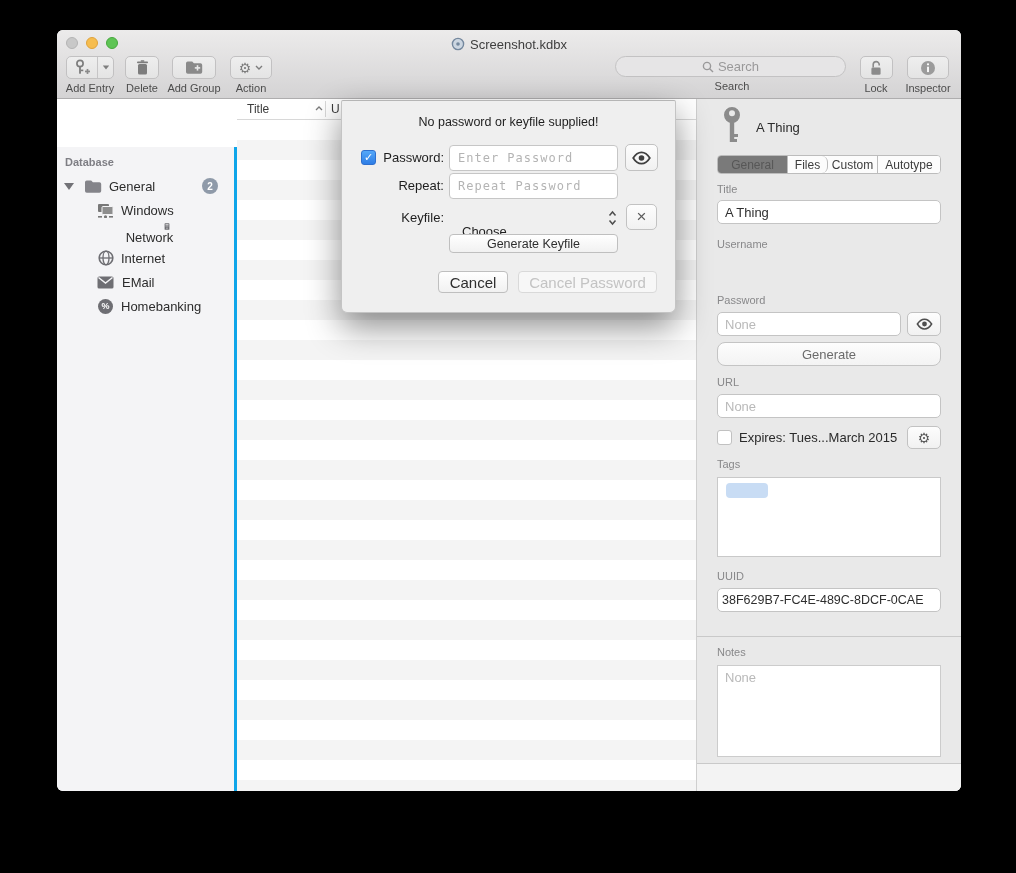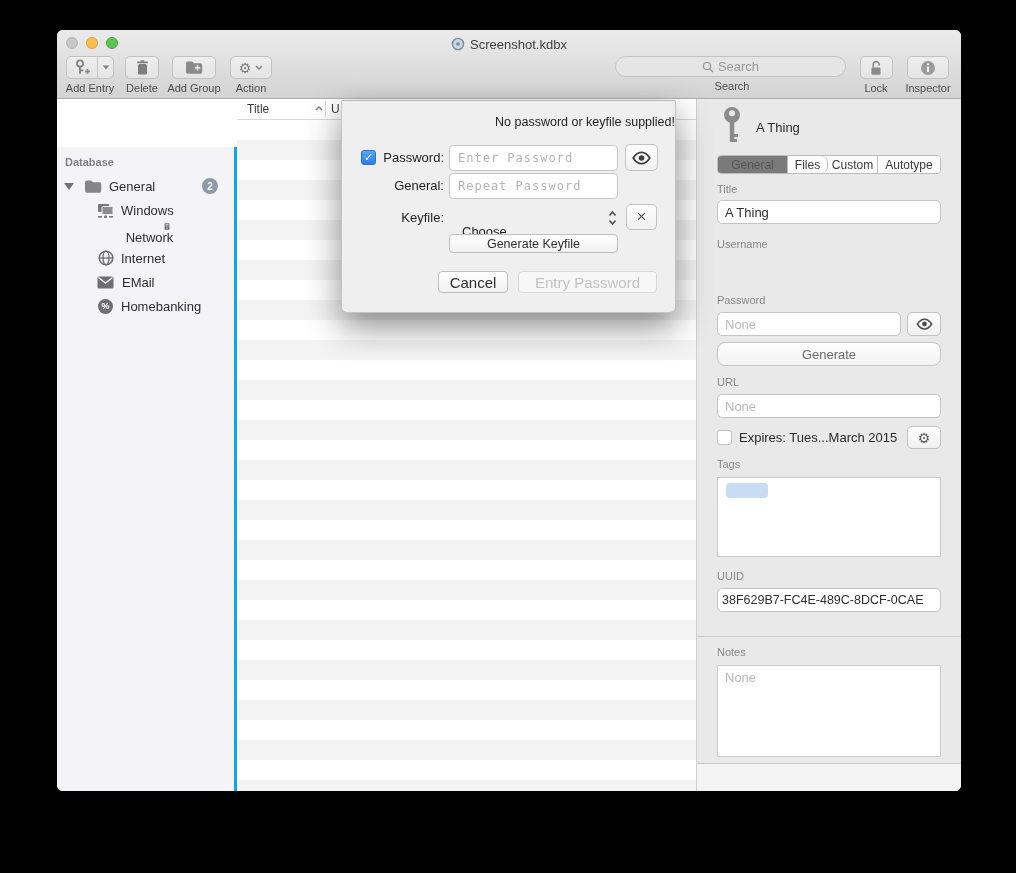--- a/index.html
+++ b/index.html
@@ -101,21 +101,21 @@
                 color:#2e2e2e; padding:4px 7px; font-family:"Liberation Sans", sans-serif; }
   .ins-sep { position:absolute; left:0; top:537px; width:100%; height:1px; background:#c9c9c9; }
   .ins-footer { position:absolute; left:0; top:664px; width:100%; bottom:0;
                 background:#f3f3f3; border-top:1px solid #c9c9c9; }
 
   
   .sheet { position:absolute; left:284px; top:70px; width:335px; height:213px;
            background:#efefef; border:1px solid #c4c4c4; border-top:1px solid #b5b5b5;
            border-radius:2px 2px 6px 6px; box-shadow:0 14px 34px rgba(0,0,0,.45);
            z-index:10; }
-  .sheet-msg { position:absolute; top:14px; left:0; width:100%; text-align:right;
+  .sheet-msg { position:absolute; top:14px; left:0; width:100%; text-align:center;
                font-size:12.5px; color:#1e1e1e; }
   .dlg-label { position:absolute; width:66px; left:36px; text-align:right; font-size:13px;
                color:#1e1e1e; line-height:26px; }
   .dlg-input { position:absolute; left:107px; width:169px; height:26px;
                border:1px solid #c6c6c6; border-radius:4px; background:#fff;
                font-family:"DejaVu Sans Mono", monospace; font-size:12px;
                letter-spacing:1px; color:#2e2e2e; padding:0 8px; }
   .dlg-input::placeholder { color:#b4b4b4; opacity:1; }
   .dlg-sq { position:absolute; width:33px; height:27px; border:1px solid #c2c2c2;
             border-radius:5px; background:linear-gradient(#fdfdfd,#f1f1f1);
@@ -398,31 +398,31 @@
     <span class="checkbox checked" style="position:absolute;left:19px;top:49px;">✓</span>
     <div class="dlg-label" style="top:44px;left:32px;width:70px;">Password:</div>
     <input class="dlg-input" style="top: 44px;" placeholder="Enter Password">
     <div class="dlg-sq" style="left:283px;top:43px;">
       <svg width="21" height="14" viewBox="0 0 24 16">
         <path d="M12 1.5 C6.5 1.5 2.5 8 2.5 8 C2.5 8 6.5 14.5 12 14.5 C17.5 14.5 21.5 8 21.5 8 C21.5 8 17.5 1.5 12 1.5 Z" fill="none" stroke="#3f3f3f" stroke-width="2"></path>
         <circle cx="12" cy="8" r="3.2" fill="#3f3f3f"></circle>
       </svg>
     </div>
 
-    <div class="dlg-label" style="top:72px;">General:</div>
+    <div class="dlg-label" style="top:72px;">Repeat:</div>
     <input class="dlg-input" style="top: 72px;" placeholder="Repeat Password">
 
     <div class="dlg-label" style="top:104px;">Keyfile:</div>
     <div style="position:absolute;left:120px;top:104px;line-height:26px;font-size:13px;color:#1e1e1e;margin-top:14px;">Choose…</div>
     <svg width="9" height="16" viewBox="0 0 9 16" style="position:absolute;left:266px;top:109px;">
       <polyline points="1.5,5.5 4.5,2 7.5,5.5" fill="none" stroke="#4f4f4f" stroke-width="1.5"></polyline>
       <polyline points="1.5,10.5 4.5,14 7.5,10.5" fill="none" stroke="#4f4f4f" stroke-width="1.5"></polyline>
     </svg>
     <div class="dlg-sq" style="left:284px;top:103px;width:31px;height:26px;font-size:17px;color:#5c5c5c;">
         <span>×</span>
       </div>
 
     <div class="push-btn" style="left:107px;top:133px;width:169px;height:19px;font-size:12.5px;border-radius:4px;">Generate Keyfile</div>
 
     <div class="push-btn" style="left:96px;top:170px;width:70px;">Cancel</div>
-    <div class="push-btn disabled" style="left:176px;top:170px;width:139px;">Entry Password</div>
+    <div class="push-btn disabled" style="left:176px;top:170px;width:139px;">Cancel Password</div>
   </div>
 </div>
 
 </body></html>

